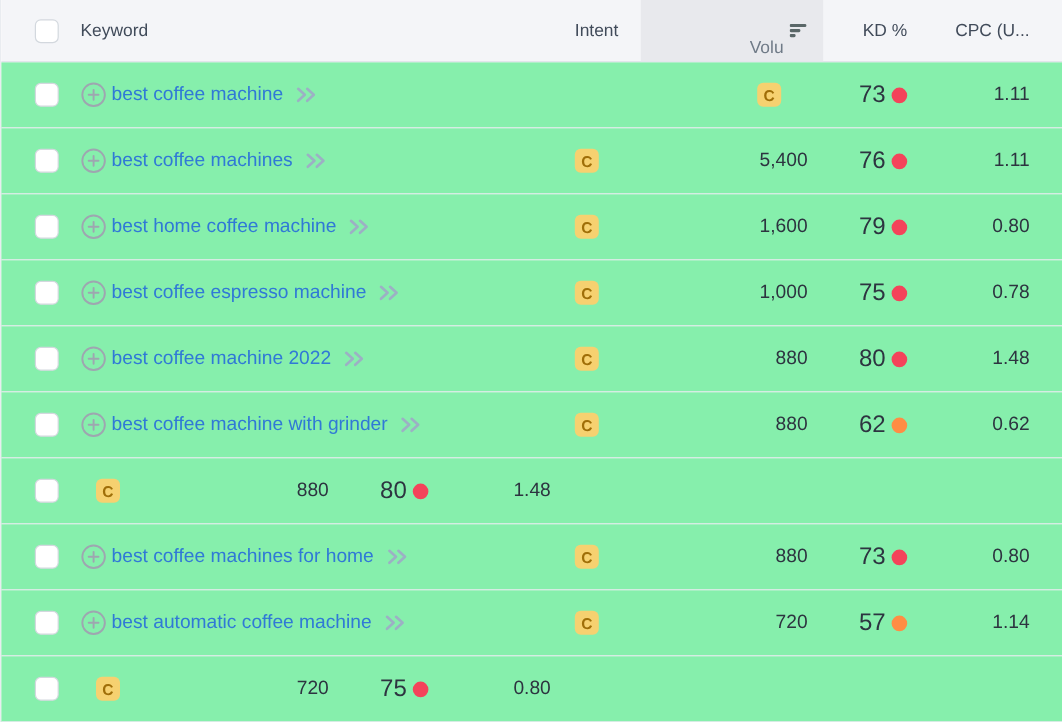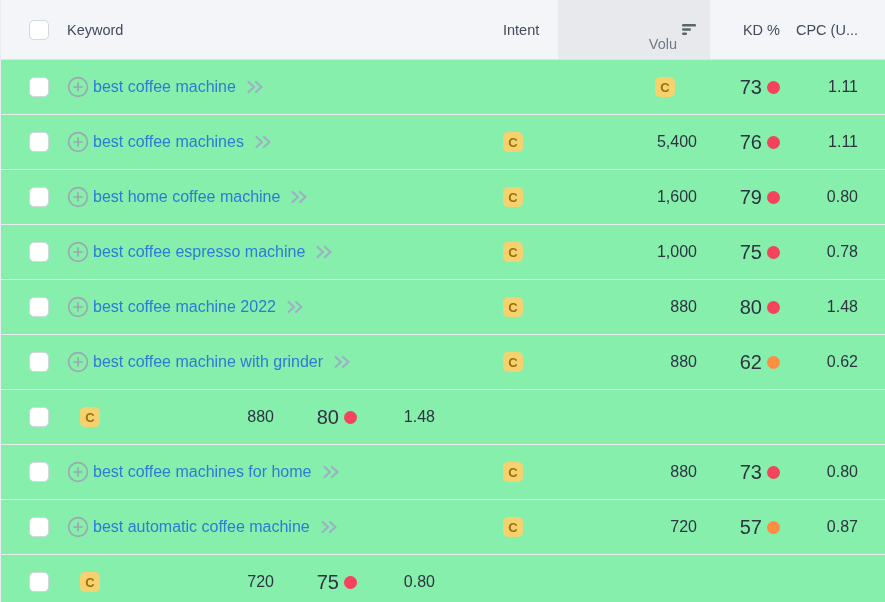--- a/index.html
+++ b/index.html
@@ -8,32 +8,32 @@
     width:885px; height:602px;
     font-family:"Liberation Sans", sans-serif;
     background:#fff;
     border-left:1px solid #e9ecf0;
     overflow:hidden;
     position:relative;
   }
   
   .thead {
     display:flex; align-items:center;
-    height:60px;
+    height:52px;
     background:#f4f5f8;
     border-bottom:1px solid #dde2e8;
     font-size:14.5px;
     color:#414b5a;
   }
   .col-check  { flex:none; width:66px;  padding-left:28px; display:flex; align-items:center; }
   .col-keyword{ flex:1; display:flex; align-items:center; min-width:0; }
   .col-intent { flex:none; width:68px;  padding-left:13px; display:flex; align-items:flex-start; }
   .col-volume { flex:none; width:152px; padding-right:13px; display:flex; align-items:center; justify-content:flex-end; }
   .col-kd     { flex:none; width:80px;  padding-right:10px; display:flex; align-items:center; justify-content:flex-end; gap:5px; }
-  .col-cpc    { flex:none; width:95px;  padding-right:27px; display:flex; align-items:center; justify-content:flex-end; }
+  .col-cpc    { flex:none; width:95px;  padding-right:27px; display:flex; align-items:center; justify-content:flex-end;margin-left:24px; }
   .thead .col-volume {
     background:#e8e9ed;
     height:100%;
     color:#6f7a87;
     gap:5px;
   }
   .thead .col-volume .hdr-label { white-space:nowrap; overflow:hidden;margin-top:28px; }
   .sort-icon { display:inline-flex; flex:none; }
   
   .row {
@@ -344,21 +344,21 @@
         </span>
       </div>
       <div class="col-intent">
         <span class="badge">C</span>
       </div>
       <div class="col-volume num">720</div>
       <div class="col-kd">
         <span class="kd-num">57</span>
         <span class="dot orange"></span>
       </div>
-      <div class="col-cpc num">0.87</div>
+      <div class="col-cpc num">1.14</div>
     </div>
 
     <div class="row">
       <div class="col-check">
         <span class="checkbox"></span>
       </div>
       <div class="col-intent">
         <span class="badge">C</span>
       </div>
       <div class="col-volume num">720</div>

